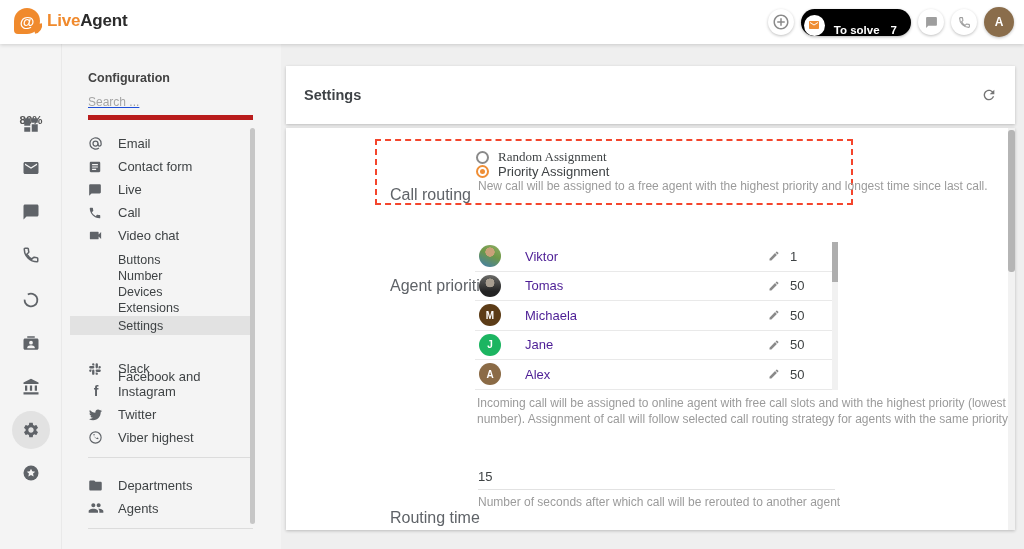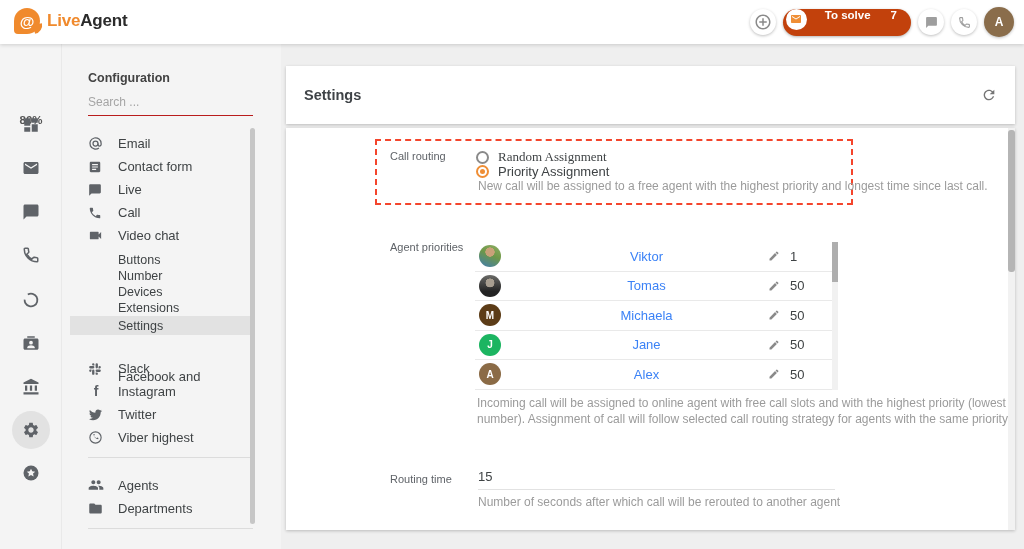--- a/index.html
+++ b/index.html
@@ -15,22 +15,22 @@
                color:#fff; font-weight:bold; font-size:15px; display:flex; align-items:center;
                justify-content:center; position:relative; }
   .logo-mark:after { content:""; position:absolute; right:-3px; bottom:1px; width:9px; height:9px;
                background:#f08a2d; border-radius:0 0 9px 0; transform:rotate(-12deg); }
   .logo-text { font-size:17px; font-weight:700; letter-spacing:-.2px; }
   .logo-text .lv { color:#f08a2d; } .logo-text .ag { color:#2b2b2b; }
   .tb-right { position:absolute; right:10px; top:0; height:44px; display:flex; align-items:center; gap:7px; }
   .circ-btn { width:26px; height:26px; border-radius:50%; background:#fff;
               box-shadow:0 1px 3px rgba(0,0,0,.25); display:flex; align-items:center; justify-content:center; }
   .circ-btn svg { display:block; }
-  .solve-pill { height:27px; border-radius:14px; background:#c2410c; box-shadow:0 1px 3px rgba(0,0,0,.3);
-                display:flex; align-items:flex-start; padding:0 14px 0 3px; gap:18px; }
+  .solve-pill { height:27px; border-radius:14px; background:#000000; box-shadow:0 1px 3px rgba(0,0,0,.3);
+                display:flex; align-items:flex-end; padding:0 14px 0 3px; gap:9px; }
   .solve-pill .env { width:21px; height:21px; background:#fff; border-radius:50%;
                 display:flex; align-items:center; justify-content:center; }
   .solve-pill .lbl { color:#fff; font-size:11.5px; font-weight:700; }
   .solve-pill .cnt { color:#fff; font-size:11.5px; font-weight:700; margin-left:2px; }
   .tb-avatar { width:30px; height:30px; border-radius:50%; background:#8a6d4b; color:#fff;
                font-size:12px; font-weight:700; display:flex; align-items:center; justify-content:center;
                box-shadow:0 1px 3px rgba(0,0,0,.25); }
 
   
   .rail { position:absolute; left:0; top:44px; width:62px; height:505px; background:#f4f4f4;
@@ -38,23 +38,23 @@
   .rail-item { position:absolute; left:50%; transform:translateX(-50%); width:38px; height:38px;
                border-radius:50%; display:flex; align-items:center; justify-content:center; color:#5f6368; }
   .rail-item.active { background:#e2e2e2; }
   .rail-usage { position:absolute; left:0; width:62px; top:70px; text-align:center;
                 font-size:11.5px; font-weight:700; color:#555; }
 
   
   .sidebar { position:absolute; left:62px; top:44px; width:219px; height:505px; background:#f4f4f4; }
   .sb-title { position:absolute; left:26px; top:27px; font-size:12.5px; font-weight:700; color:#424242; }
   .sb-search { position:absolute; left:26px; top:47px; width:165px; }
-  .sb-search input { width:100%; border:none; border-bottom:1px solid #b91c1c; background:transparent;
+  .sb-search input { width:100%; border:none; border-bottom:5px solid #b91c1c; background:transparent;
                      font-size:12px; color:#1d4ed8; padding:4px 0 6px; outline:none;
-                     font-family:"Liberation Sans", sans-serif; }
+                     font-family:"Liberation Sans", sans-serif;text-decoration:underline; }
   .sb-search input::placeholder { color:#a5a5a5; }
   .nav { position:absolute; left:8px; right:28px; top:84px; }
   .nav-row { display:flex; align-items:flex-end; height:23px; color:#3f4345; font-size:13px; cursor:pointer; }
   .nav-row .ic { width:16px; margin-left:18px; display:flex; color:#5f6368; flex:none; }
   .nav-row .tx { margin-left:14px; }
   .sub-row { height:16px; display:flex; align-items:center; padding-left:48px; font-size:12.5px; color:#3f4345; cursor:pointer; }
   .sub-row.active { background:#e2e2e2; height:19px; }
   .nav .grp-gap { height:9px; }
   .nav hr { border:none; border-top:1px solid #dcdcdc; margin:12px 0 12px 18px; }
   .sb-scroll { position:absolute; left:188px; top:84px; width:5px; height:396px;
@@ -64,39 +64,39 @@
   .main { position:absolute; left:281px; top:44px; right:0; bottom:0; background:#efefef; }
   .card { position:absolute; left:5px; width:729px; background:#fff; box-shadow:0 1px 3px rgba(0,0,0,.22); }
   .header-card { top:22px; height:58px; }
   .hdr-title { position:absolute; left:18px; top:0; height:58px; display:flex; align-items:center;
                font-size:14.5px; font-weight:700; color:#3f4347; }
   .refresh-btn { position:absolute; right:18px; top:21px; width:16px; height:16px; color:#757575; cursor:pointer; }
   .content-card { top:84px; height:402px; }
 
   .annotation { position:absolute; left:89px; top:11px; width:478px; height:66px;
                 border:2px dashed #f4452c; pointer-events:none; }
-  .field-label { position:absolute; font-size:11px; color:#5f6368; }
+  .field-label { position:absolute; font-size:16px; color:#5f6368;margin-top:36px; }
   .radio-row { position:absolute; left:190px; display:flex; align-items:center; gap:9px;
                font-size:13px; color:#3f4345; }
   .radio { width:13px; height:13px; border-radius:50%; border:2px solid #8a8a8a; position:relative; flex:none; }
   .radio.sel { border-color:#ef8e35; }
   .radio.sel:after { content:""; position:absolute; left:2px; top:2px; width:5px; height:5px;
                      border-radius:50%; background:#ef8e35; }
   .desc { position:absolute; font-size:12px; color:#9b9b9b; line-height:15.5px; }
 
   .agent-list { position:absolute; left:189px; top:114px; width:363px; }
   .agent-row { display:flex; align-items:center; height:29.5px; border-bottom:1px solid #e9e9e9;
                padding:0 26px 0 4px; position:relative; }
   .avatar { width:22px; height:22px; border-radius:50%; color:#fff; font-size:10px; font-weight:700;
             display:flex; align-items:center; justify-content:center; flex:none; overflow:hidden; }
   .avatar.photo-viktor { background-image:radial-gradient(circle at 50% 32%, #c9a179 0 24%, rgba(0,0,0,0) 26%),
             linear-gradient(205deg, #8fae62 0%, #6d9749 45%, #3e7cb0 100%); }
   .avatar.photo-tomas { background-image:radial-gradient(circle at 50% 36%, #a89e90 0 24%, rgba(0,0,0,0) 26%),
             linear-gradient(180deg, #6b6b68 0%, #232323 75%); }
-  .agent-name { font-size:13px; color:#3b82f6; margin-left:24px; flex:1;text-align:center; }
+  .agent-name { font-size:13px; color:#4c1d95; margin-left:24px; flex:1; }
   .pencil { color:#8a8a8a; flex:none; cursor:pointer; display:flex; }
   .agent-priority { font-size:13px; color:#3f4345; width:22px; margin-left:10px; }
   .list-scroll { position:absolute; right:0; top:0; width:6px; height:148px; background:#f1f1f1; }
   .list-scroll .thumb { position:absolute; top:0; left:0; width:6px; height:40px; background:#aeaeae; }
 
   .rt-input { position:absolute; left:192px; top:339px; width:357px; border:none;
               border-bottom:1px solid #e2e2e2; font-size:13px; color:#3f4345; padding:2px 0 5px;
               outline:none; background:transparent; font-family:"Liberation Sans", sans-serif; }
   .main-scroll { position:absolute; right:0; top:0; width:7px; height:402px; background:#f2f2f2; }
   .main-scroll .thumb { position:absolute; top:2px; left:0; width:7px; height:142px;
@@ -281,33 +281,33 @@
             <svg width="15" height="15" viewBox="0 0 24 24" fill="none" stroke="currentColor" stroke-width="1.8">
               <circle cx="12" cy="12" r="9"></circle>
               <path d="M9 8.5c.9 2 2.5 3.6 4.5 4.5l1.2-1.2 2 1-.4 1.8c-4-.4-7.5-3.9-7.9-7.9l1.8-.4 1 2L9 8.5z" fill="currentColor" stroke="none"></path>
             </svg>
           </span>
         <span class="tx">Viber highest</span>
       </div>
       <hr>
       <div class="nav-row">
         <span class="ic">
+            <svg width="15" height="15" viewBox="0 0 24 24" fill="currentColor">
+              <path d="M10 4H4c-1.1 0-1.99.9-1.99 2L2 18c0 1.1.9 2 2 2h16c1.1 0 2-.9 2-2V8c0-1.1-.9-2-2-2h-8l-2-2z"></path>
+            </svg>
+          </span>
+        <span class="tx">Departments</span>
+      </div>
+      <div class="nav-row">
+        <span class="ic">
             <svg width="16" height="16" viewBox="0 0 24 24" fill="currentColor">
               <path d="M16 11c1.66 0 2.99-1.34 2.99-3S17.66 5 16 5c-1.66 0-3 1.34-3 3s1.34 3 3 3zm-8 0c1.66 0 2.99-1.34 2.99-3S9.66 5 8 5C6.34 5 5 6.34 5 8s1.34 3 3 3zm0 2c-2.33 0-7 1.17-7 3.5V19h14v-2.5c0-2.33-4.67-3.5-7-3.5zm8 0c-.29 0-.62.02-.97.05 1.16.84 1.97 1.97 1.97 3.45V19h6v-2.5c0-2.33-4.67-3.5-7-3.5z"></path>
             </svg>
           </span>
         <span class="tx">Agents</span>
-      </div>
-      <div class="nav-row">
-        <span class="ic">
-            <svg width="15" height="15" viewBox="0 0 24 24" fill="currentColor">
-              <path d="M10 4H4c-1.1 0-1.99.9-1.99 2L2 18c0 1.1.9 2 2 2h16c1.1 0 2-.9 2-2V8c0-1.1-.9-2-2-2h-8l-2-2z"></path>
-            </svg>
-          </span>
-        <span class="tx">Departments</span>
       </div>
       <hr>
     </div>
     <div class="sb-scroll"></div>
   </aside>
 
   <main class="main">
     <div class="card header-card">
       <div class="hdr-title">Settings</div>
       <div class="refresh-btn">

